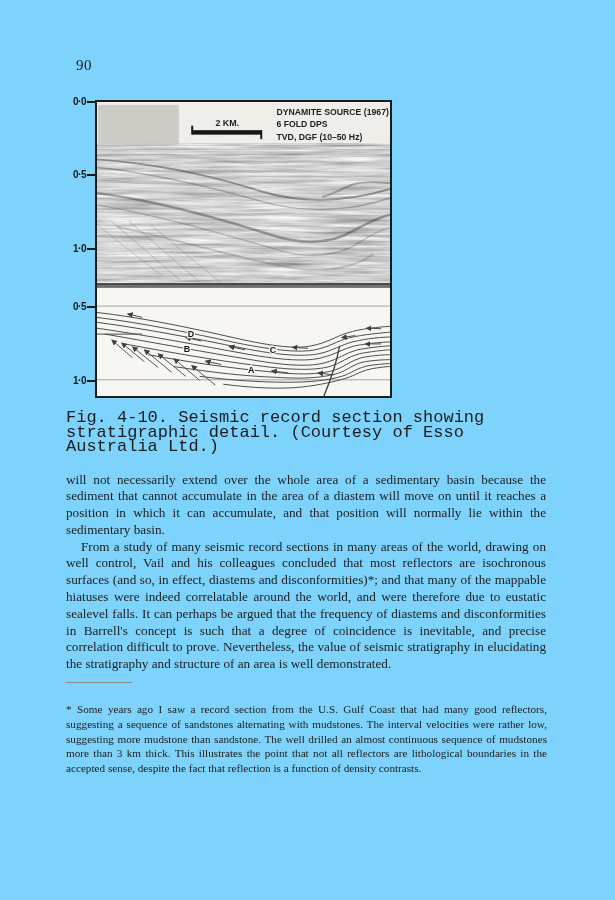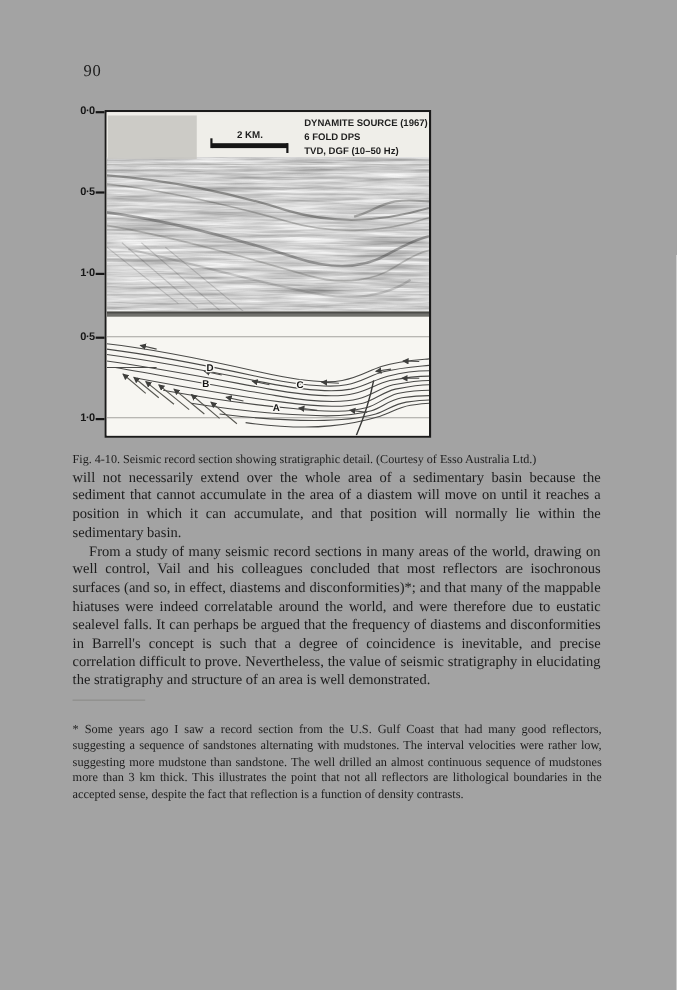--- a/index.html
+++ b/index.html
@@ -1,20 +1,20 @@
 <!DOCTYPE html>
 <html><head>
 <meta charset="utf-8">
 <style>
   html,body{margin:0;padding:0;background:#e9e9e9;}
   .page{
     position:relative;
     width:615px;height:900px;
     margin:0 auto;
-    background:#a3a3a3;
+    background:#7dd3fc;
     color:#1c1c1c;
     font-family:"Liberation Serif", serif;
     box-sizing:border-box;
     padding:57px 68px 0 66px;
     overflow:hidden;
   }
   .page-number{
     font-size:15px;line-height:16px;
     margin-left:10px;
     letter-spacing:.5px;
@@ -29,24 +29,24 @@
   .axis-label{position:absolute;right:9px;transform:translateY(-6px);letter-spacing:-.5px;}
   .axis-tick{position:absolute;right:0;width:8px;height:2px;background:#161616;transform:translateY(-1px);}
   .fig-frame{
     flex:0 0 293px;width:293px;border:2px solid #1b1b1b;background:#f7f6f2;
   }
   .panel-seismic{width:293px;height:181px;overflow:hidden;background:#e9e7e2;}
   .panel-interp{width:293px;height:113px;overflow:hidden;background:#f7f6f2;}
   .panel-seismic svg,.panel-interp svg{display:block;width:100%;height:100%;}
   figcaption{
     margin-top:13px;
-    font-size:11px;line-height:14.5px;
-    width:480px;text-align:left;
-  }
-  .body-text{width:480px;}
+    font-size:17px;line-height:14.5px;
+    width:480px;text-align:left;font-family:Liberation Mono, monospace;
+  }
+  .body-text{margin-top:17px;width:480px;}
   .body-text p{
     margin:0;font-size:13.2px;line-height:16.8px;
     text-align:justify;
   }
   .body-text p.indent{text-indent:15px;}
   .footnote-rule{
     margin-top:9px;width:66px;height:1px;background:#8a8a88;
     box-shadow:0 -2px 0 -1px #bdbdbb;
   }
   .footnote{

